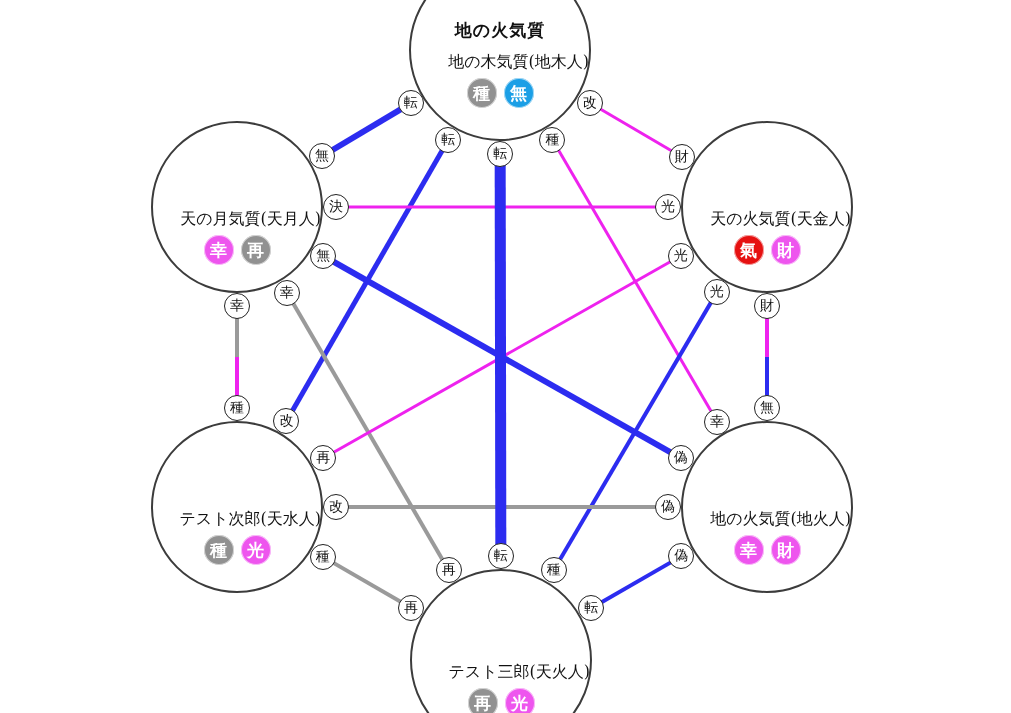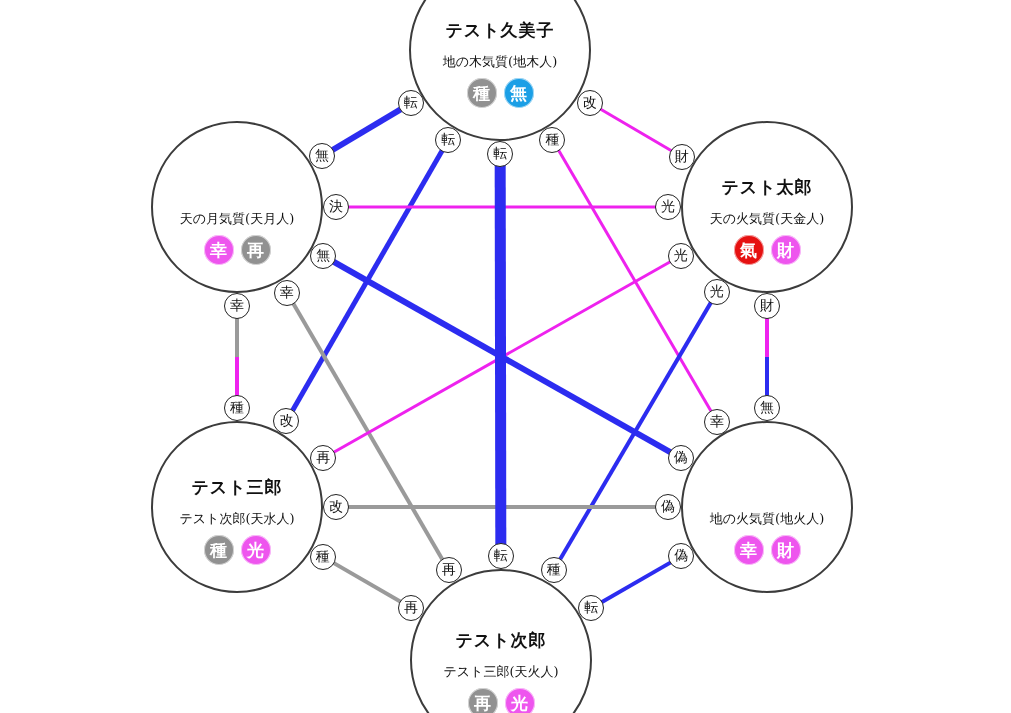--- a/index.html
+++ b/index.html
@@ -30,22 +30,22 @@
     text-align: center;
     font-size: 17px;
     font-weight: 600;
     letter-spacing: 1px;
     color: #111111;
     line-height: 24px;
   }
   .node-subtitle {
     position: absolute;
     width: 100%;
-    text-align: center;
-    font-size: 13px;
+    text-align: right;
+    font-size: 16px;
     color: #111111;
     line-height: 16px;
   }
   .badge-row {
     position: absolute;
     width: 100%;
     display: flex;
     justify-content: center;
     gap: 7px;
   }
@@ -95,59 +95,56 @@
       <line x1="767" y1="306" x2="767" y2="357" stroke="#ee22ee" stroke-width="4" stroke-linecap="butt"></line>
       <line x1="767" y1="357" x2="767" y2="408" stroke="#2c2cf0" stroke-width="4" stroke-linecap="butt"></line>
       <line x1="680.8445713479255" y1="255.76722376532518" x2="323.1554286520745" y2="458.2327762346748" stroke="#ee22ee" stroke-width="3" stroke-linecap="butt"></line>
       <line x1="716.8709090938441" y1="292.37021872364136" x2="553.6608631741435" y2="570.3181540680939" stroke="#2c2cf0" stroke-width="4" stroke-linecap="butt"></line>
       <line x1="336" y1="507" x2="668" y2="507" stroke="#9a9a9a" stroke-width="4" stroke-linecap="butt"></line>
       <line x1="322.6549802428673" y1="556.6409544589345" x2="411.0190106539576" y2="607.8519266289982" stroke="#9a9a9a" stroke-width="4" stroke-linecap="butt"></line>
       <line x1="681.1832474927818" y1="556.3607636601669" x2="591.1509319267748" y2="608.1462684782085" stroke="#2c2cf0" stroke-width="4" stroke-linecap="butt"></line>
       <line x1="500.17049157418506" y1="153.99986025290195" x2="500.82950842581494" y2="556.000139747098" stroke="#2c2cf0" stroke-width="11" stroke-linecap="butt"></line>
     </svg>
     <div class="node" style="left: 409px; top: -41px; width: 182px; height: 182px;">
-      <div class="node-name" style="top: 57px;">テスト久美子</div>
+      <div class="node-name" style="top: 57px;">地の火気質</div>
       <div class="node-subtitle" style="top: 93px;">地の木気質(地木人)</div>
       <div class="badge-row" style="top: 117px;">
         <span class="badge" style="background: rgb(145, 145, 145);">種</span>
         <span class="badge" style="background: rgb(27, 159, 230);">無</span>
       </div>
     </div>
     <div class="node" style="left: 151px; top: 121px; width: 172px; height: 172px;">
       <div class="node-subtitle" style="top: 88px;">天の月気質(天月人)</div>
       <div class="badge-row" style="top: 112px;">
         <span class="badge" style="background: rgb(238, 85, 238);">幸</span>
         <span class="badge" style="background: rgb(145, 145, 145);">再</span>
       </div>
     </div>
     <div class="node" style="left: 681px; top: 121px; width: 172px; height: 172px;">
-      <div class="node-name" style="top: 52px;">テスト太郎</div>
       <div class="node-subtitle" style="top: 88px;">天の火気質(天金人)</div>
       <div class="badge-row" style="top: 112px;">
         <span class="badge" style="background: rgb(230, 17, 17);">氣</span>
         <span class="badge" style="background: rgb(238, 85, 238);">財</span>
       </div>
     </div>
     <div class="node" style="left: 151px; top: 421px; width: 172px; height: 172px;">
-      <div class="node-name" style="top: 52px;">テスト三郎</div>
       <div class="node-subtitle" style="top: 88px;">テスト次郎(天水人)</div>
       <div class="badge-row" style="top: 112px;">
         <span class="badge" style="background: rgb(145, 145, 145);">種</span>
         <span class="badge" style="background: rgb(238, 85, 238);">光</span>
       </div>
     </div>
     <div class="node" style="left: 681px; top: 421px; width: 172px; height: 172px;">
       <div class="node-subtitle" style="top: 88px;">地の火気質(地火人)</div>
       <div class="badge-row" style="top: 112px;">
         <span class="badge" style="background: rgb(238, 85, 238);">幸</span>
         <span class="badge" style="background: rgb(238, 85, 238);">財</span>
       </div>
     </div>
     <div class="node" style="left: 410px; top: 569px; width: 182px; height: 182px;">
-      <div class="node-name" style="top: 57px;">テスト次郎</div>
       <div class="node-subtitle" style="top: 93px;">テスト三郎(天火人)</div>
       <div class="badge-row" style="top: 117px;">
         <span class="badge" style="background: rgb(145, 145, 145);">再</span>
         <span class="badge" style="background: rgb(238, 85, 238);">光</span>
       </div>
     </div>
     <div class="edge-label" style="left: 397.701px; top: 90.3077px;">転</div>
     <div class="edge-label" style="left: 309.006px; top: 143.255px;">無</div>
     <div class="edge-label" style="left: 576.65px; top: 89.7154px;">改</div>
     <div class="edge-label" style="left: 668.66px; top: 143.819px;">財</div>

